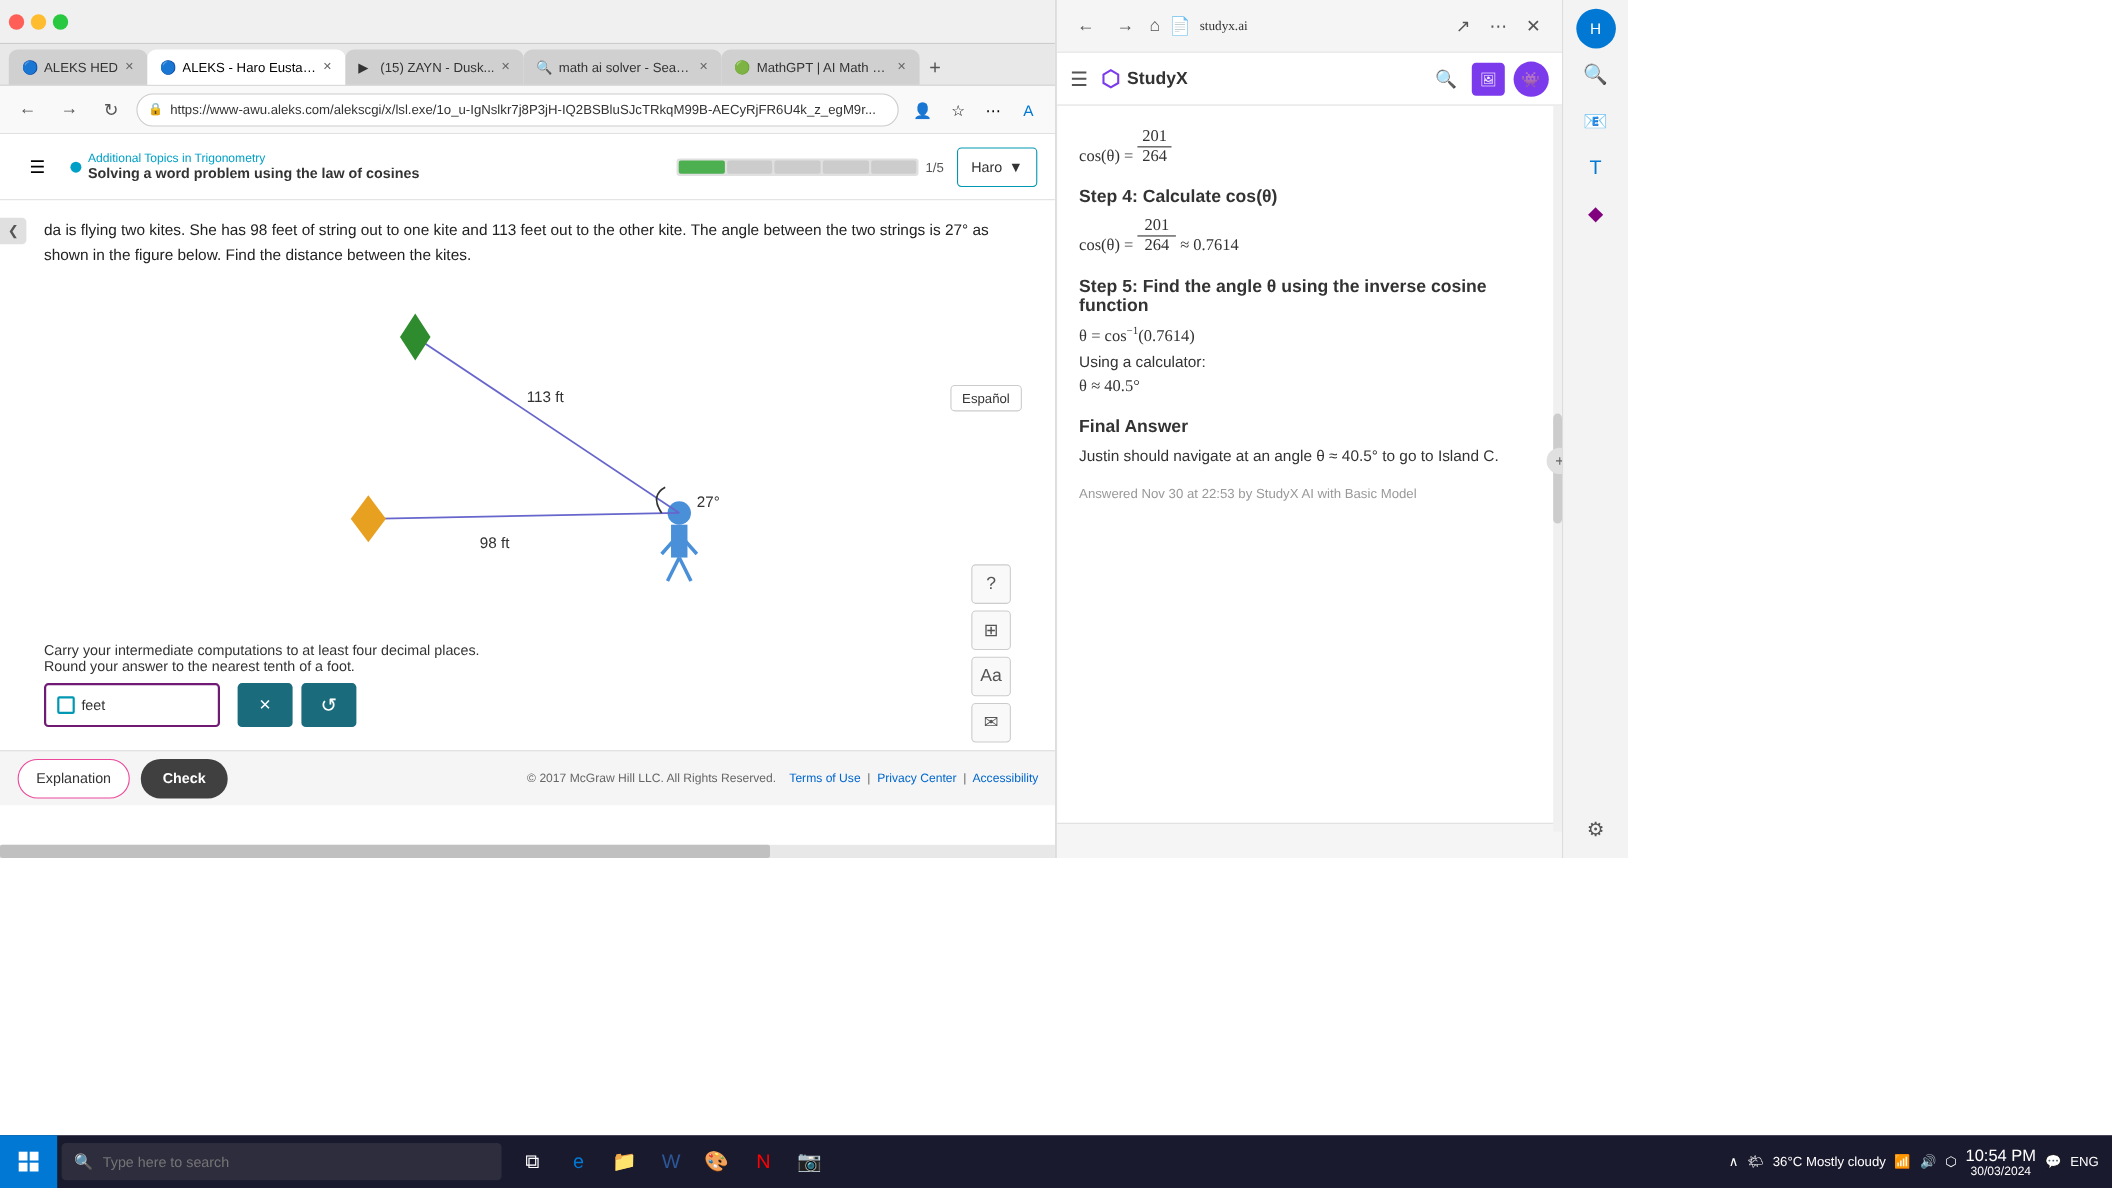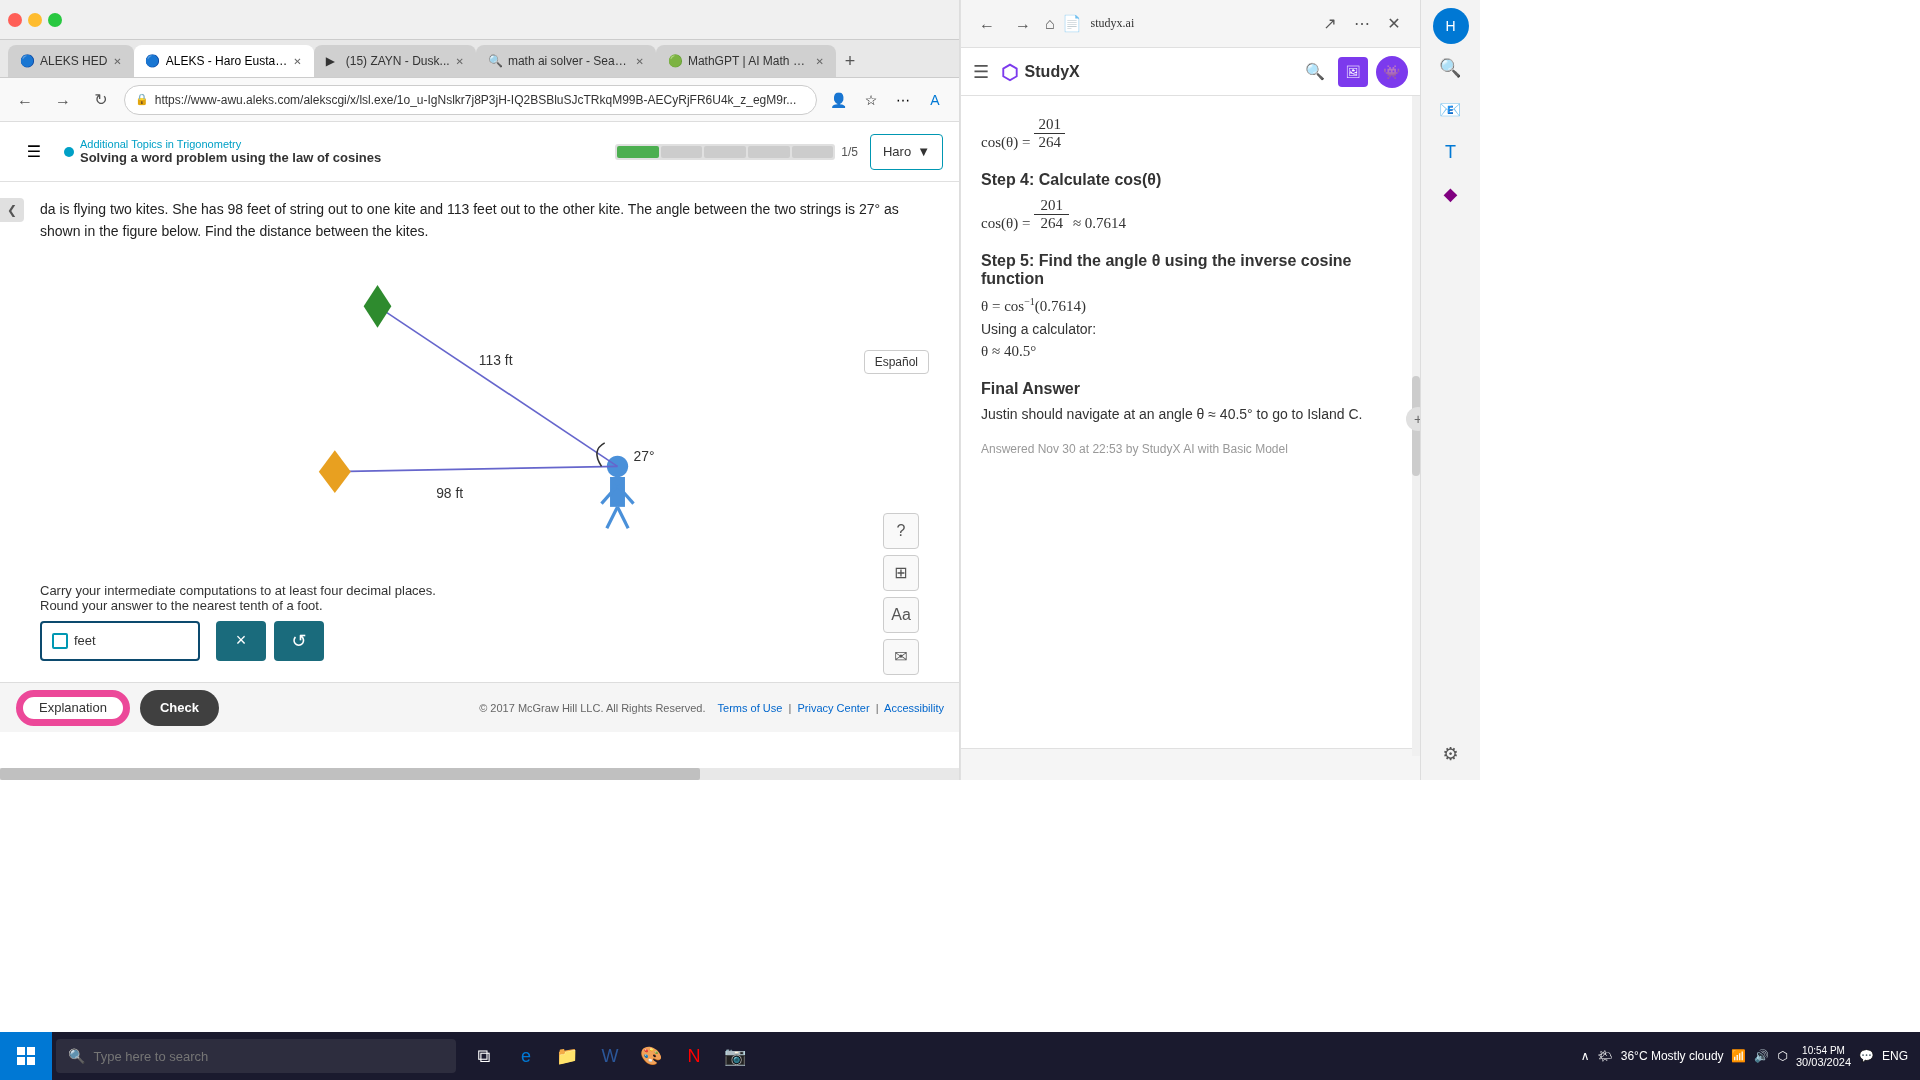--- a/index.html
+++ b/index.html
@@ -25,21 +25,21 @@
     .taskbar-search-icon { color: #aaa; margin-right: 8px; font-size: 14px; }
     .taskbar-icons { display: flex; align-items: center; gap: 2px; margin: 0 4px; }
     .taskbar-icon {
       width: 40px; height: 40px; display: flex; align-items: center; justify-content: center;
       border-radius: 4px; cursor: pointer; color: white; font-size: 18px;
     }
     .taskbar-system-tray {
       margin-left: auto; display: flex; align-items: center; padding: 0 12px; gap: 8px; color: white; font-size: 12px;
     }
     .taskbar-time { text-align: center; }
-    .taskbar-time .time { font-size: 10px; font-weight: 500; }
+    .taskbar-time .time { font-size: 15px; font-weight: 500; }
     .taskbar-time .date { font-size: 11px; }
 
     
     .browser {
       position: absolute; top: 0; left: 0; width: 960px; height: 780px;
       background: #fff; border-right: 1px solid #ddd;
     }
 
     
     .browser-titlebar {
@@ -134,38 +134,38 @@
     .tool-btn {
       width: 36px; height: 36px; border: 1px solid #ccc; border-radius: 4px;
       display: flex; align-items: center; justify-content: center; cursor: pointer;
       background: #f9f9f9; font-size: 16px; color: #555;
     }
 
     .instructions { font-size: 13px; color: #333; margin: 8px 0 8px 20px; }
 
     .answer-row { display: flex; align-items: center; gap: 16px; margin: 8px 0 0 20px; }
     .answer-input-wrap {
-      width: 160px; height: 40px; border: 2px solid #0c4a6e; border-radius: 4px;
+      width: 160px; height: 40px; border: 2px solid #701a75; border-radius: 4px;
       display: flex; align-items: center; padding: 0 10px; gap: 6px; background: #fff;
     }
     .answer-input-icon { width: 16px; height: 16px; border: 2px solid #0097b2; border-radius: 2px; }
     .answer-unit { font-size: 13px; color: #333; }
     .action-btns { display: flex; gap: 8px; }
     .btn-x { background: #1a6b7c; color: white; border: none; width: 50px; height: 40px; border-radius: 4px; font-size: 18px; cursor: pointer; }
     .btn-reset { background: #1a6b7c; color: white; border: none; width: 50px; height: 40px; border-radius: 4px; font-size: 18px; cursor: pointer; }
 
     
     .aleks-footer {
       position: absolute; bottom: 48px; left: 0; width: 960px; height: 50px;
       background: #f5f5f5; border-top: 1px solid #ddd;
       display: flex; align-items: center; justify-content: space-between; padding: 0 16px;
     }
     .footer-left { display: flex; gap: 10px; align-items: center; }
     .btn-explanation {
-      height: 36px; padding: 0 16px; border: 7px solid #ec4899; border-radius: 20px;
+      height: 36px; padding: 0 16px; border: 1px solid #ec4899; border-radius: 20px;
       background: white; font-size: 13px; cursor: pointer; color: #333;
     }
     .btn-check {
       height: 36px; padding: 0 20px; background: #404040; color: white; border: none;
       border-radius: 20px; font-size: 13px; cursor: pointer; font-weight: 600;
     }
     .footer-center { font-size: 11px; color: #666; }
     .footer-center a { color: #0066cc; text-decoration: none; }
 
     

